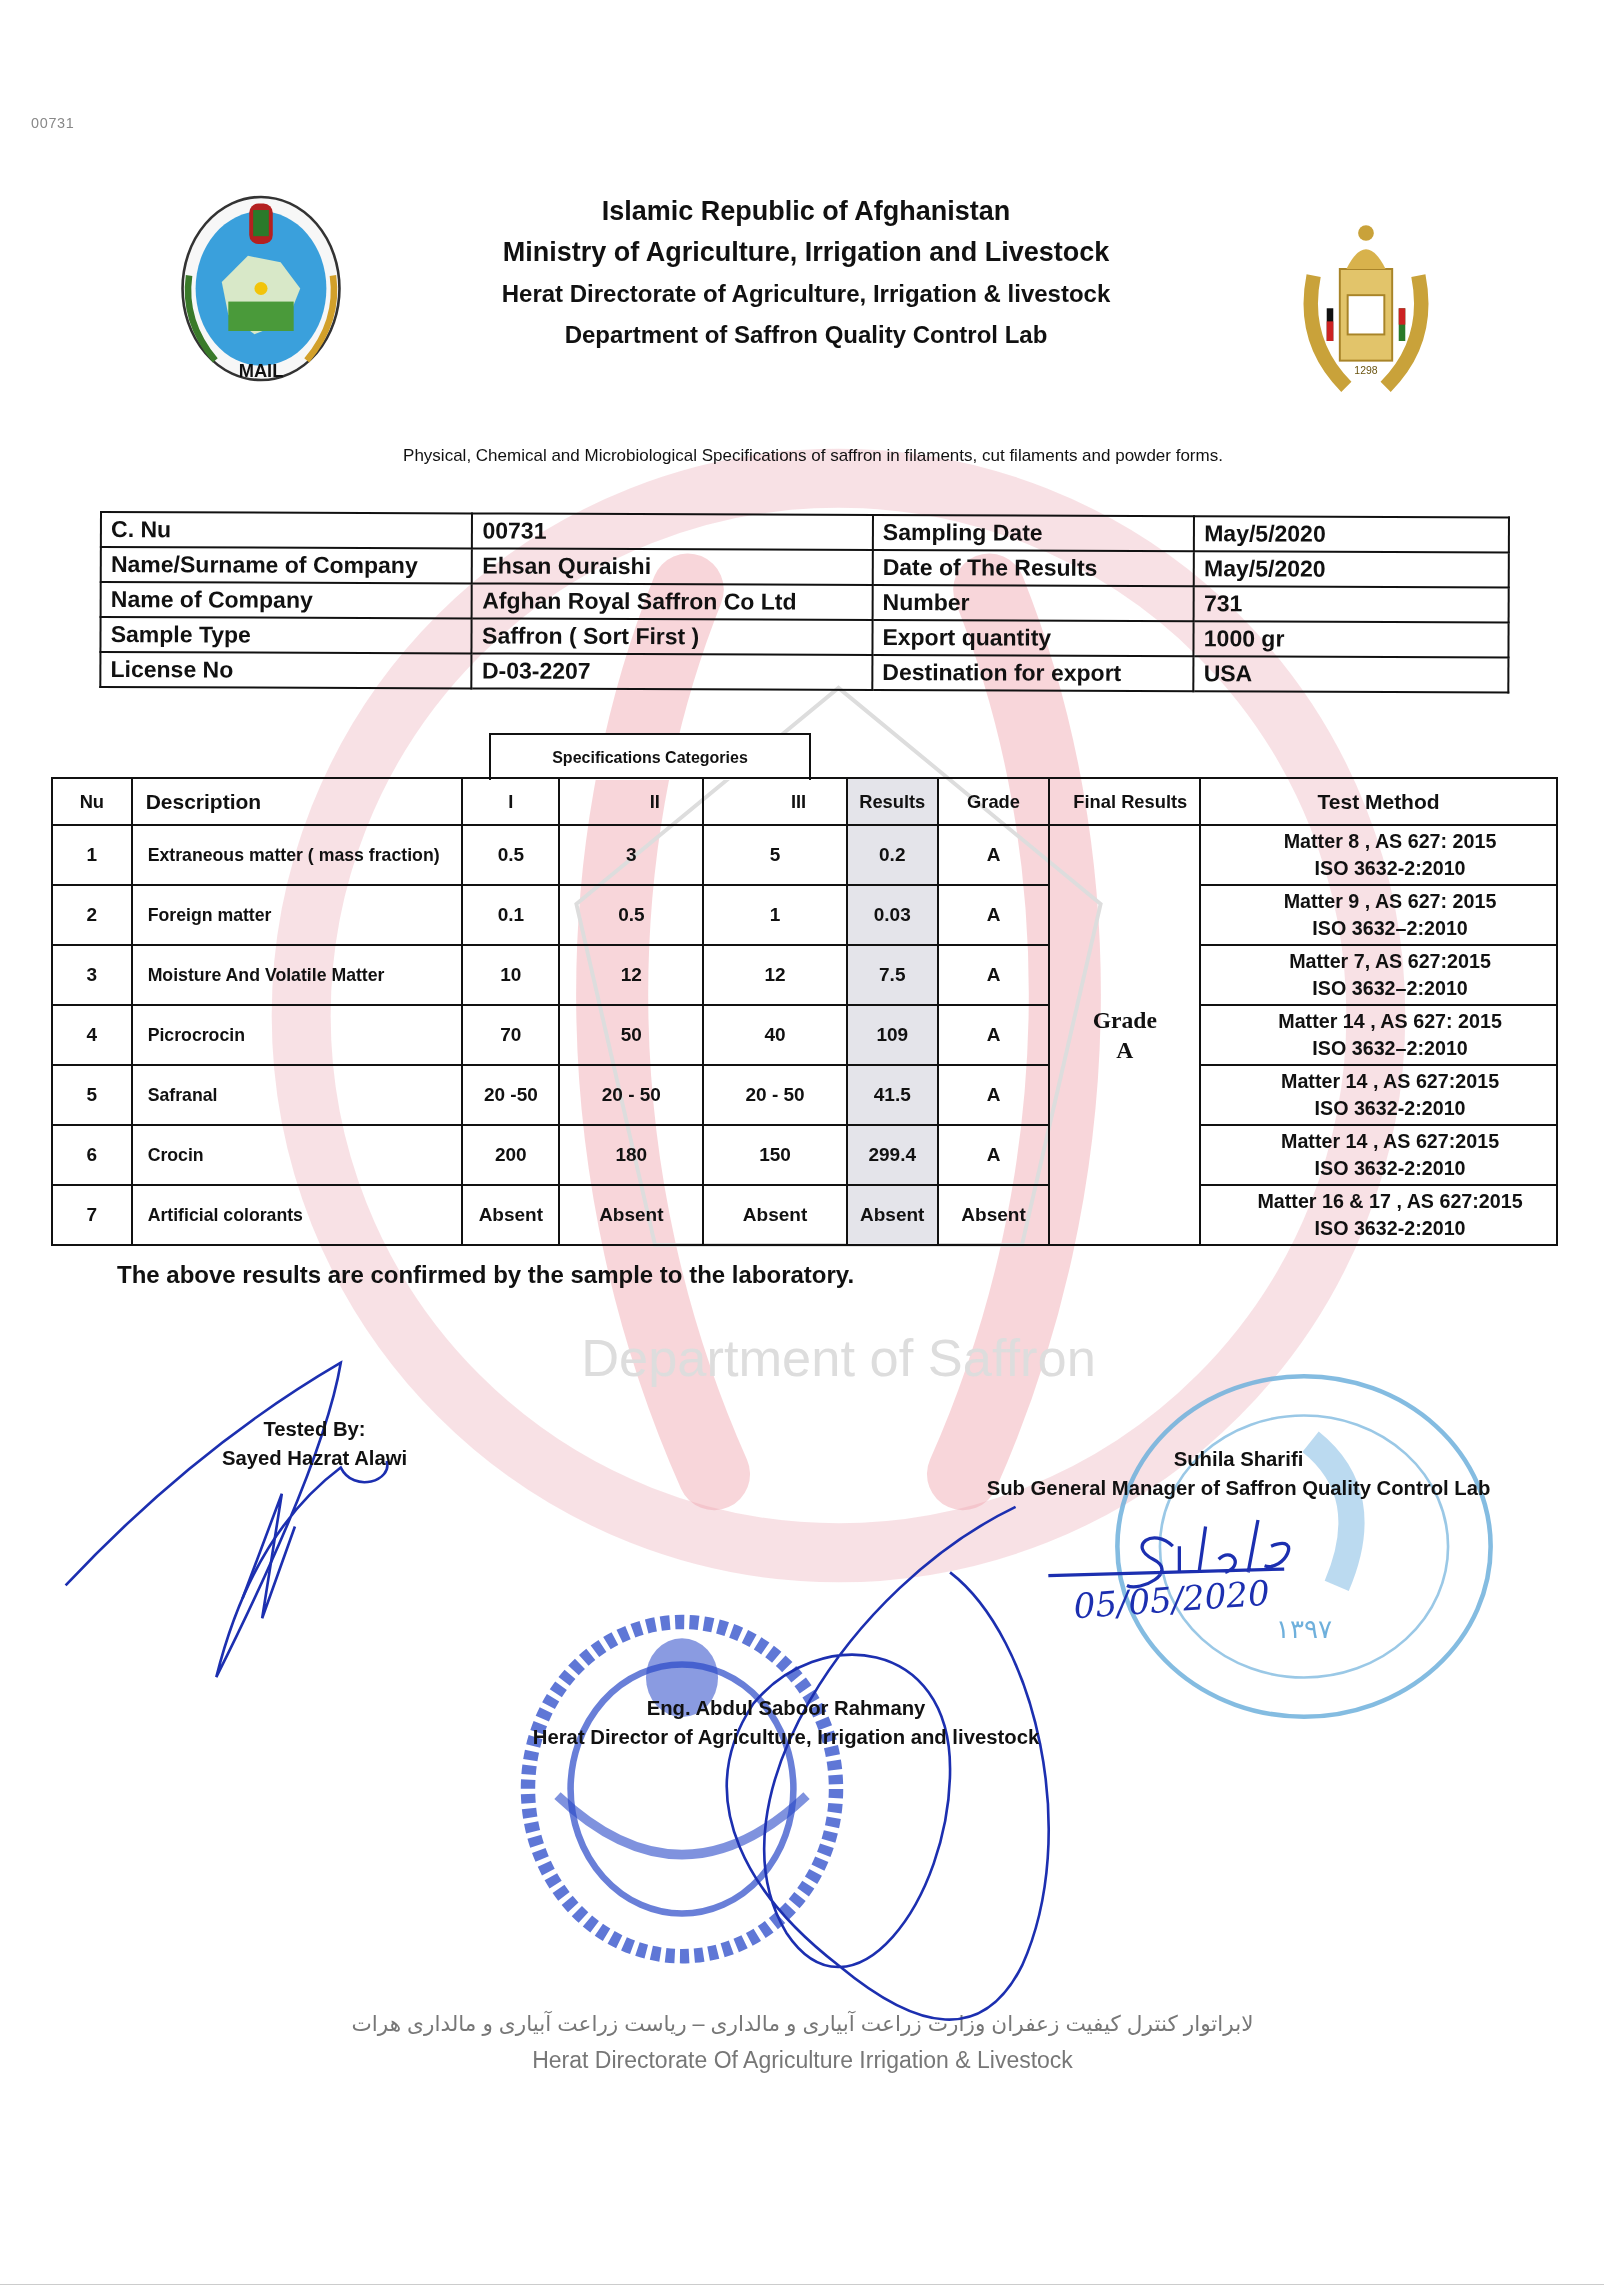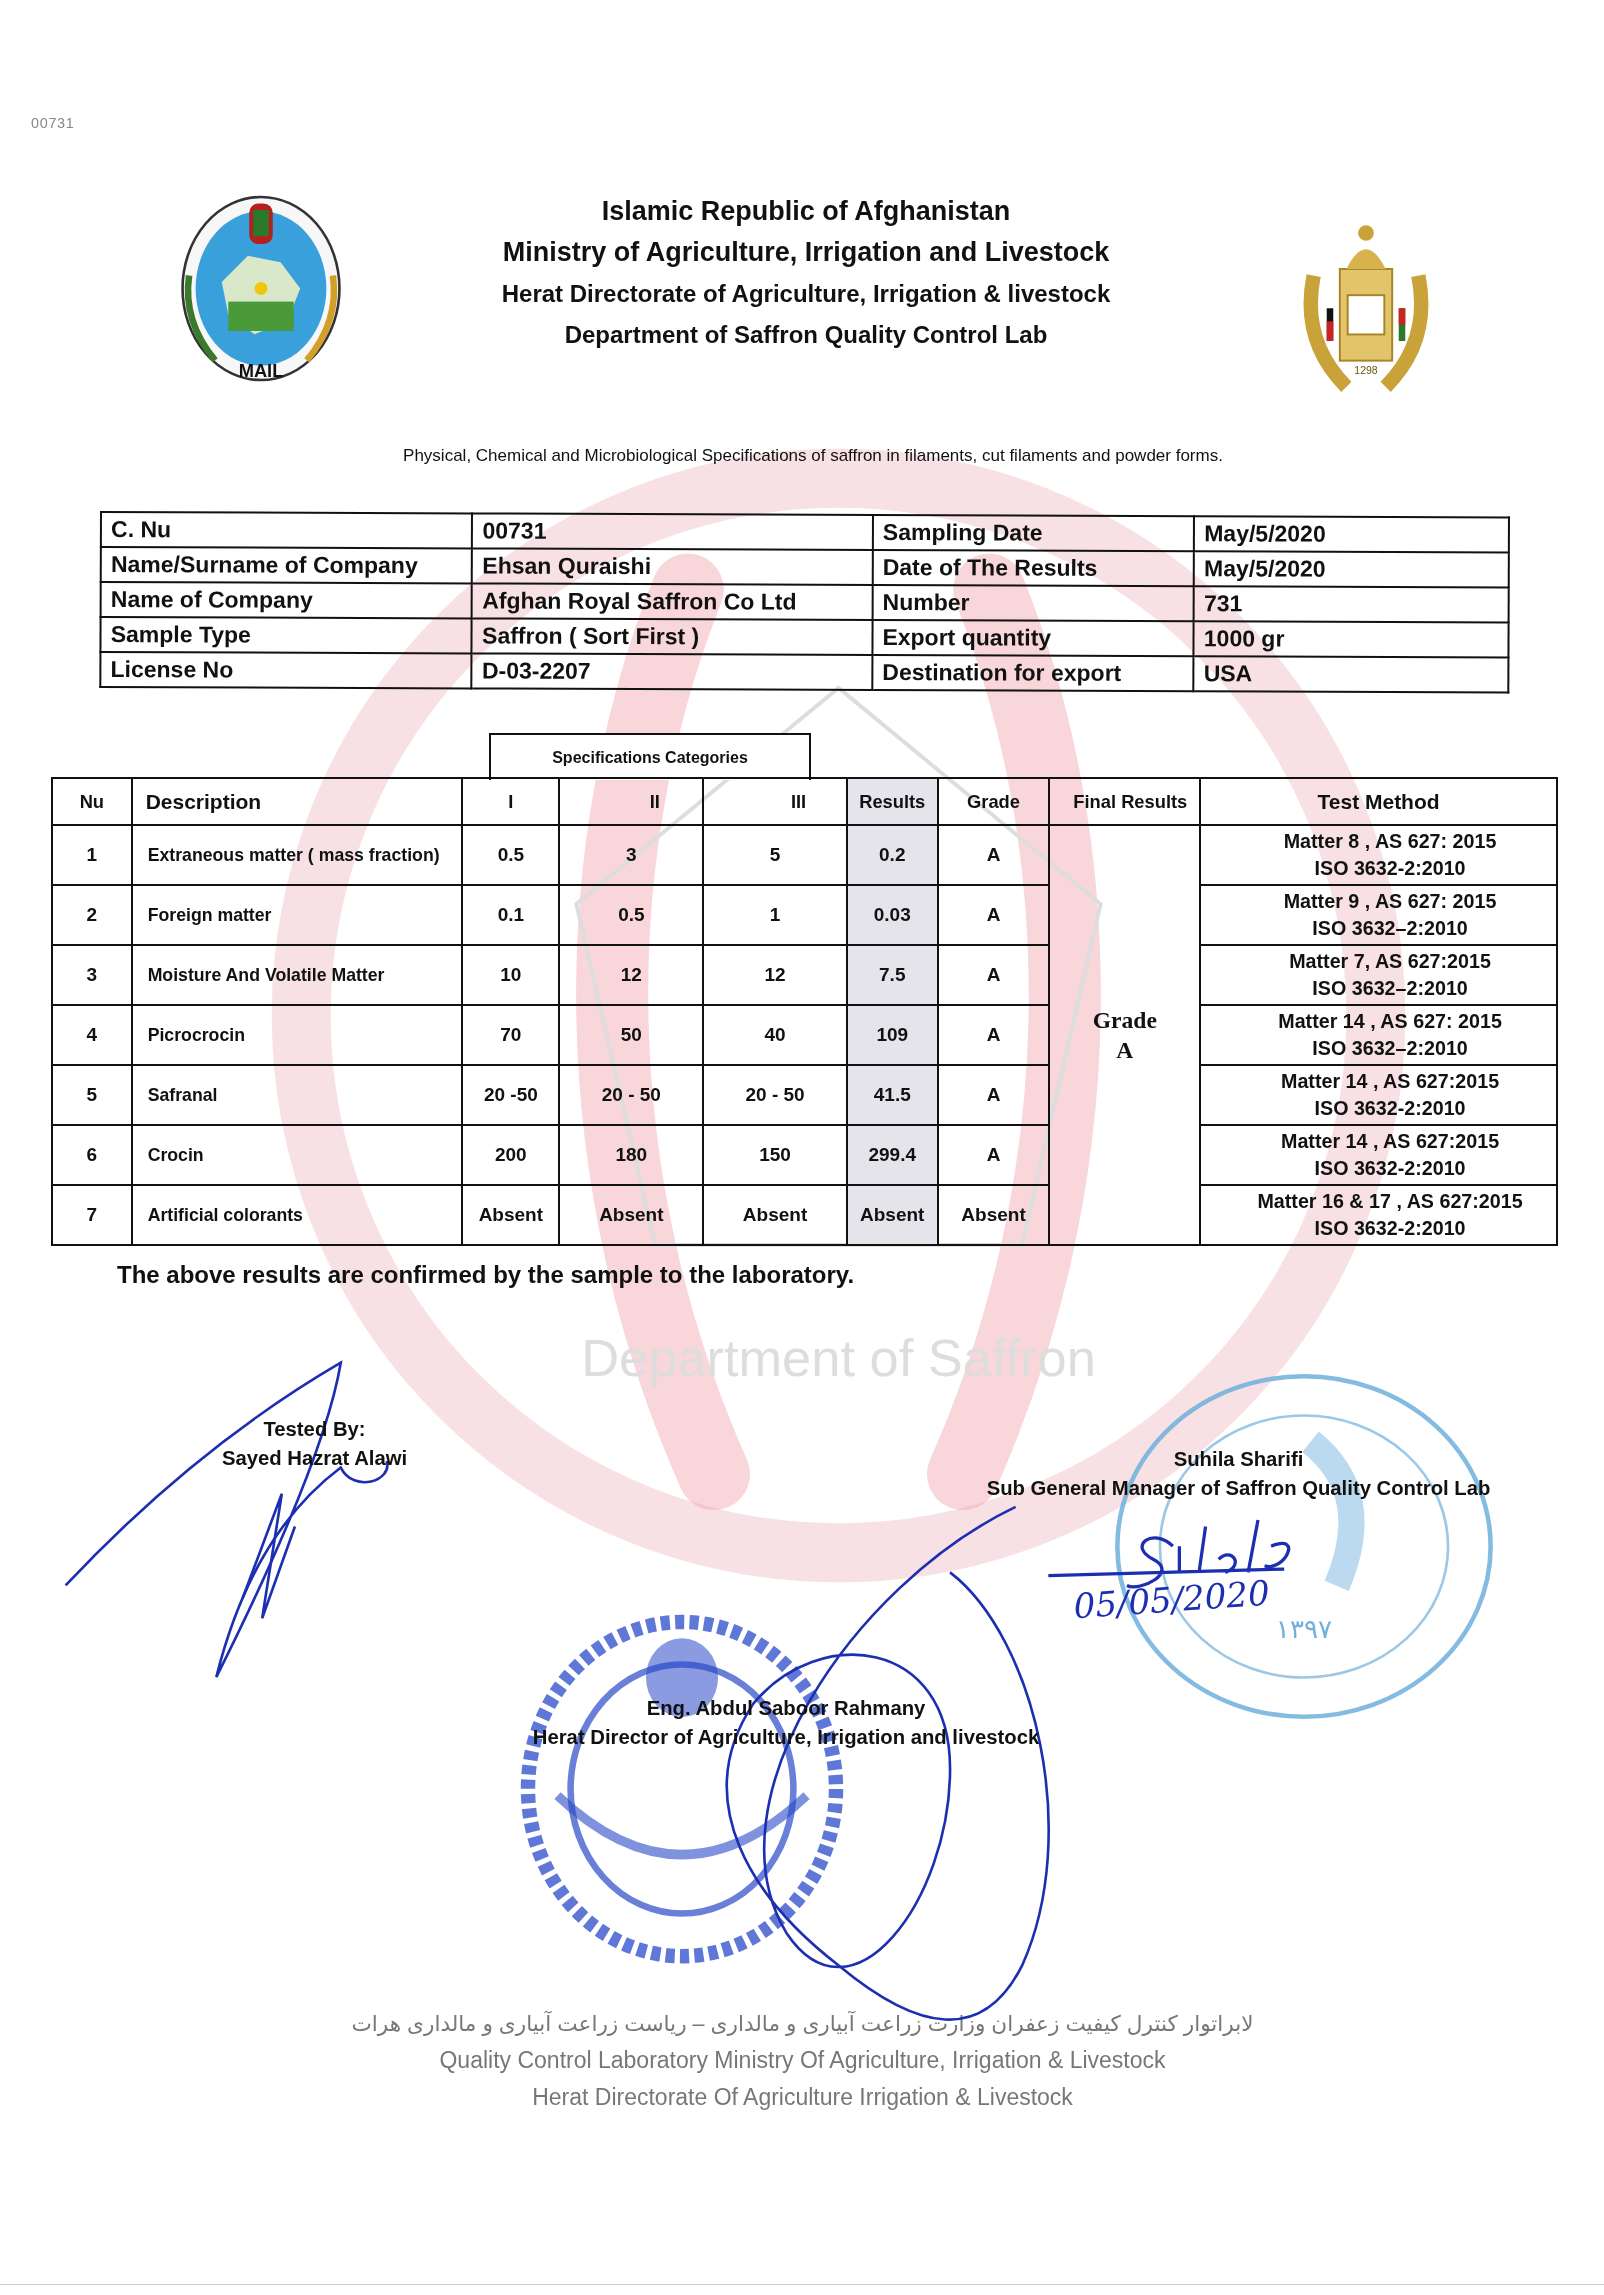--- a/index.html
+++ b/index.html
@@ -287,17 +287,16 @@
   <div>Suhila Sharifi</div>
   <div>Sub General Manager of Saffron Quality Control Lab</div>
 </div>
 <div class="sig-block director">
   <div>Eng. Abdul Saboor Rahmany</div>
   <div>Herat Director of Agriculture, Irrigation and livestock</div>
 </div>
 
 <div class="footer">
   <div class="fa">لابراتوار کنترل کیفیت زعفران وزارت زراعت آبیاری و مالداری – ریاست زراعت آبیاری و مالداری هرات</div>
-  <div>Quality Control Laboratory Ministry Of Agriculture, Irrigation &amp; Livestock</div>
   <div>Herat Directorate Of Agriculture Irrigation &amp; Livestock</div>
 </div>
 <div class="bottom-rule"></div>
 
 
 </body></html>

